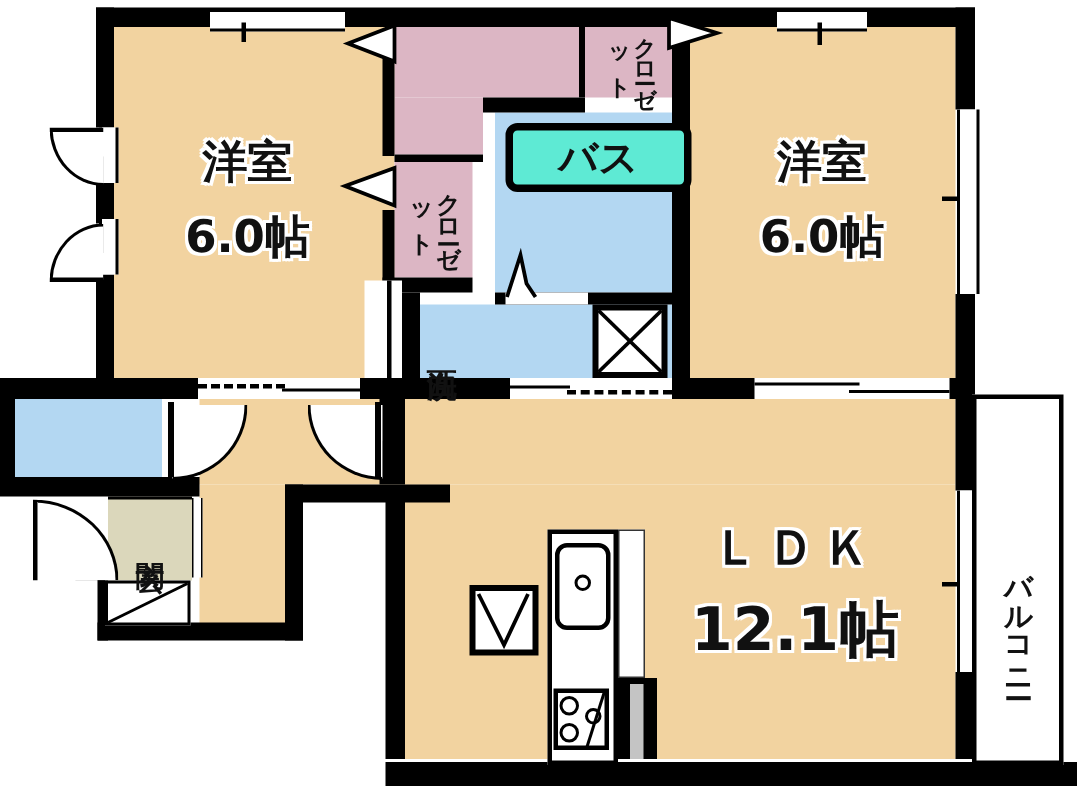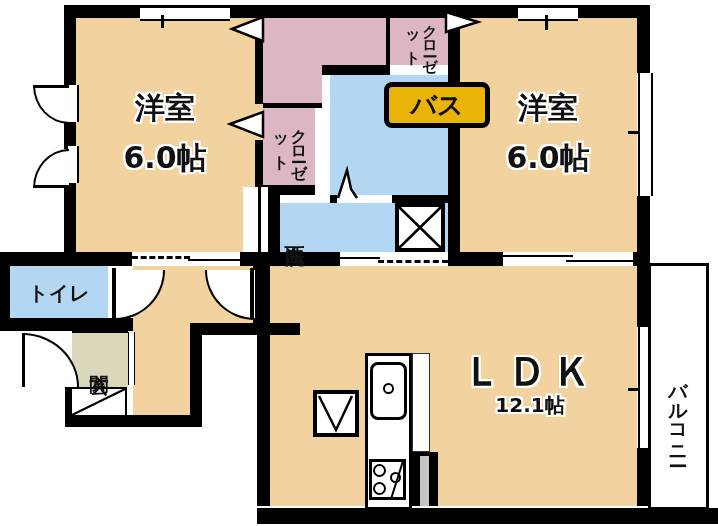--- a/index.html
+++ b/index.html
@@ -123,22 +123,22 @@
   <div class="abs" style="left:369px;top:459px;width:37px;height:41px;background:#fff;border:3px solid #000;"></div>
   <div class="abs" style="left:373px;top:464px;width:13px;height:13px;border:2px solid #000;border-radius:50%;background:#fff;"></div>
   <div class="abs" style="left:373px;top:482px;width:13px;height:13px;border:2px solid #000;border-radius:50%;background:#fff;"></div>
   <div class="abs" style="left:390px;top:472px;width:11px;height:11px;border:2px solid #000;border-radius:50%;background:#fff;"></div>
   <div class="abs" style="left:412px;top:353px;width:18px;height:99px;background:#fff;border:1px solid #333;"></div>
   <div class="wall" style="left:412px;top:452px;width:26px;height:54px;"></div>
   <div class="abs" style="left:420px;top:456px;width:9px;height:50px;background:#c4c4c4;"></div>
 
   <div class="abs" style="left:70px;top:387px;width:57px;height:30px;background:#fff;border:2px solid #000;"></div>
 
-  <div class="abs" style="left:337px;top:82px;width:106px;height:46px;background:#eab308;border:5px solid #000;border-radius:8px;
-              display:flex;align-items:center;justify-content:center;margin-left:47px;">
+  <div class="abs" style="left:337px;top:82px;width:124px;height:46px;background:#5eead4;border:5px solid #000;border-radius:8px;
+              display:flex;align-items:center;justify-content:center;">
     <span class="lbl" style="position:static;font-size:26px;text-shadow:none;">バス</span>
   </div>
 
   <svg class="overlay" width="718" height="526" viewBox="0 0 718 526">
     <polygon points="232,29 263,17 263,41" fill="#fff" stroke="#000" stroke-width="2.5"></polygon>
     <polygon points="230,124 263,112 263,137" fill="#fff" stroke="#000" stroke-width="2.5"></polygon>
     <polygon points="478,22 446,12 446,32" fill="#fff" stroke="#000" stroke-width="2.5"></polygon>
     <polyline points="338,198 347,170 351,189 357,198" fill="#fff" stroke="#000" stroke-width="2.5"></polyline>
     <g>
       <rect x="397" y="205" width="46" height="45" fill="#fff" stroke="#000" stroke-width="4"></rect>
@@ -159,22 +159,21 @@
   <div class="lbl" style="left:473px;top:88px;width:150px;font-size:30px;">洋室</div>
   <div class="lbl" style="left:473px;top:138px;width:150px;font-size:30px;">6.0帖</div>
 
 
   <div class="lbl vert" style="left:396px;top:14px;width:42px;height:52px;font-size:15px;line-height:17px;text-shadow:none;">クローゼット</div>
 
   <div class="lbl vert" style="left:266px;top:116px;width:42px;height:56px;font-size:16px;line-height:18px;text-shadow:none;">クローゼット</div>
 
   <div class="lbl vert" style="left:283px;top:206px;width:26px;height:50px;font-size:20px;text-shadow:none;">洗面</div>
 
-  <div class="lbl" style="left:10px;top:280px;width:98px;font-size:20px;text-shadow:none;">トイレ</div>
 
   <div class="lbl vert" style="left:87px;top:334px;width:26px;height:52px;font-size:19px;text-shadow:none;">玄関</div>
 
-  <div class="lbl" style="left:440px;top:344px;width:180px;font-size:40px;letter-spacing:5px;">ＬＤＫ</div>
-  <div class="lbl" style="left:440px;top:392px;width:180px;font-size:20px;">12.1帖</div>
+  <div class="lbl" style="left:440px;top:344px;width:180px;font-size:32px;letter-spacing:5px;">ＬＤＫ</div>
+  <div class="lbl" style="left:440px;top:392px;width:180px;font-size:40px;">12.1帖</div>
 
   <div class="lbl vert" style="left:660px;top:330px;width:38px;height:165px;font-size:19px;line-height:38px;text-shadow:none;">バルコニー</div>
 
 </div>
 
 </body></html>

